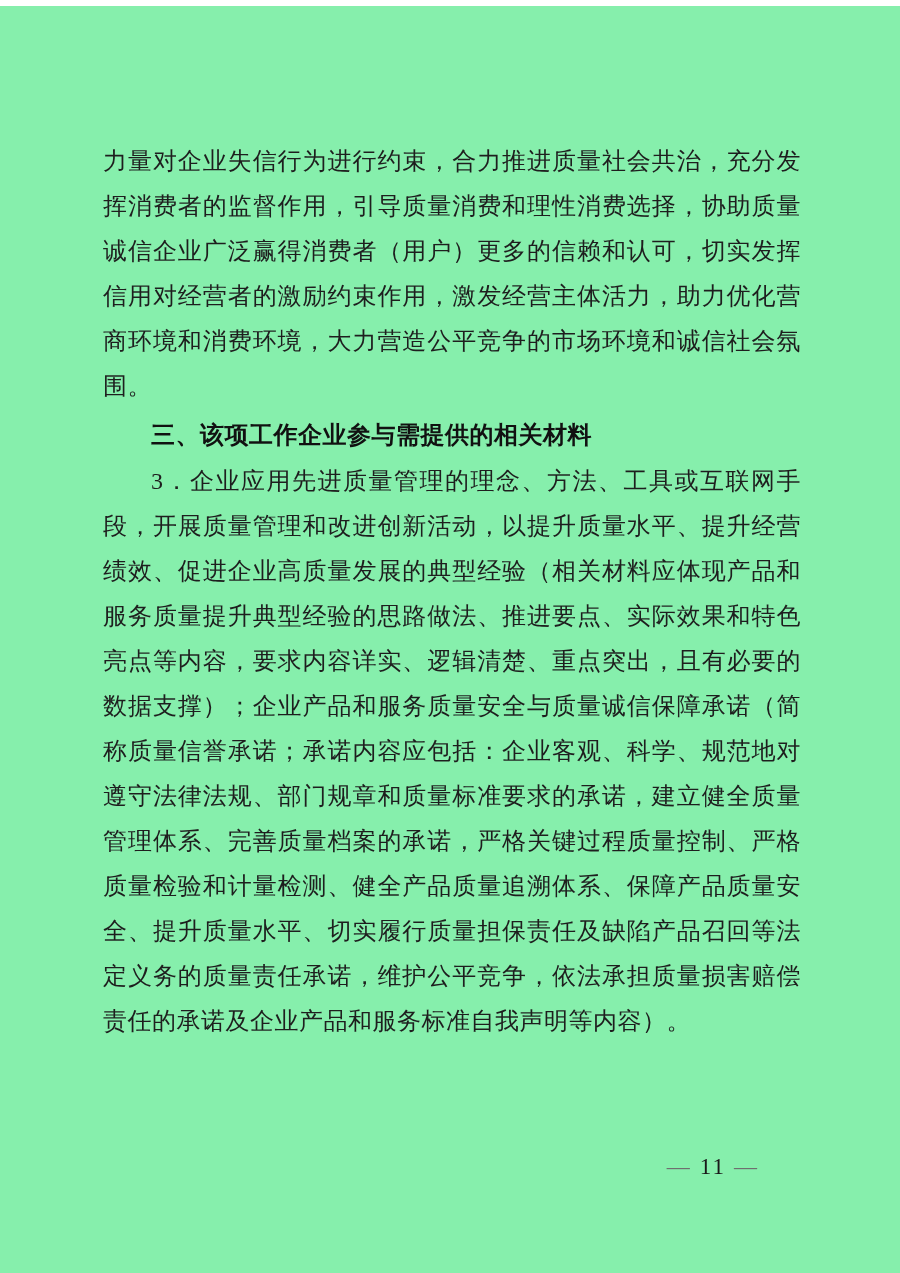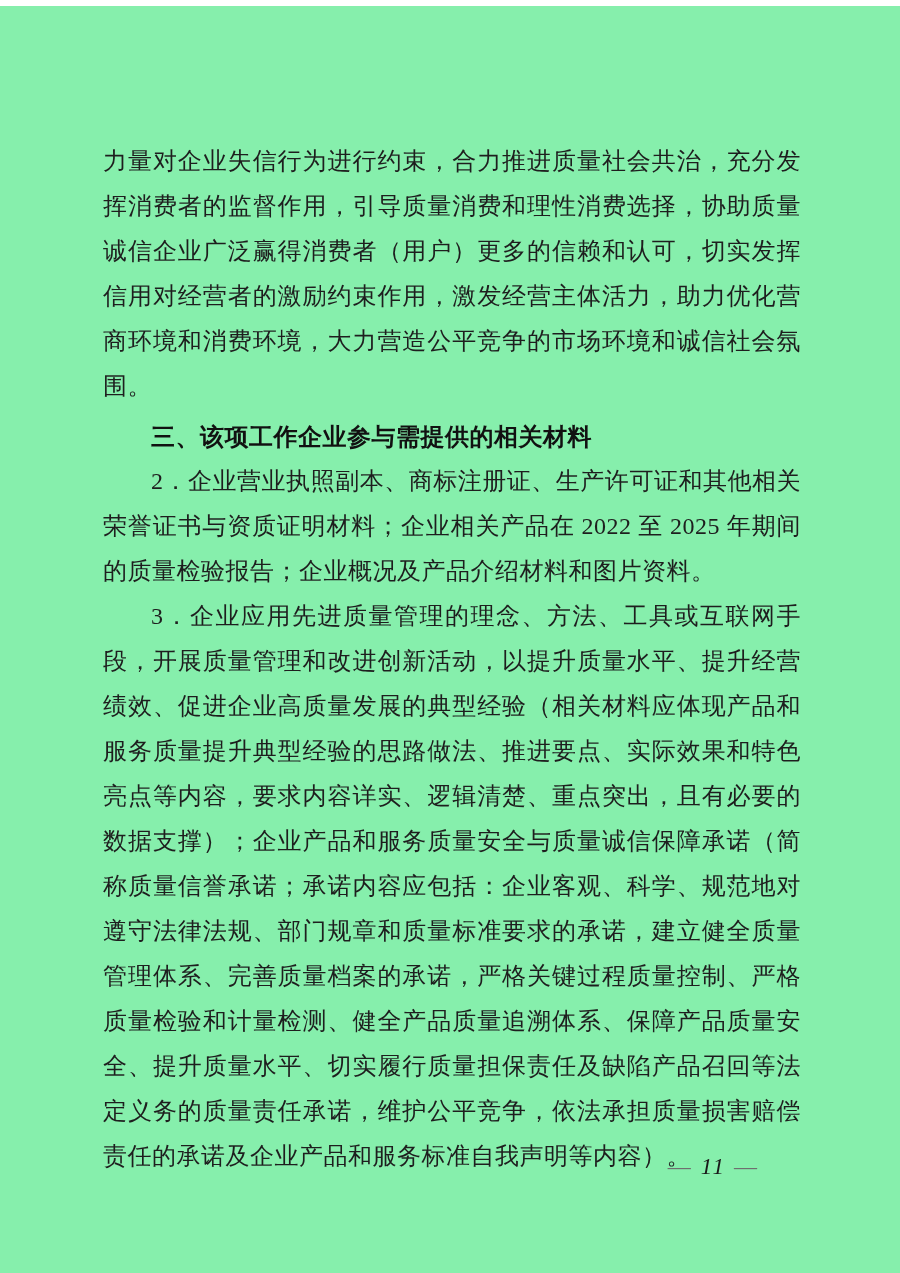--- a/index.html
+++ b/index.html
@@ -34,21 +34,21 @@
     letter-spacing: 0.5px;
   }
   .content p {
     margin: 0;
   }
   .content p.indent {
     text-indent: 2em;
   }
   .section-heading {
     margin: 5px 0 0 0;
-    font-family: Liberation Sans, sans-serif;
+    font-family: Liberation Mono, monospace;
     font-weight: bold;
     font-size: 24px;
     line-height: 45px;
     text-indent: 2em;
     color: #111111;
     text-align: left;
   }
   .footer {
     position: absolute;
     top: 1146px;
@@ -58,36 +58,34 @@
     color: #111111;
     letter-spacing: 2px;
     white-space: nowrap;
   }
   .footer .dash {
     color: #6f6f6f;
     padding: 0 8px;
   }
   .footer .num {
     color: #1a1a1a;
-    font-style: italic;
   }
 </style>
 </head>
 <body>
 
 <div class="page">
 
   <div class="content">
 
     <p class="cont">力量对企业失信行为进行约束，合力推进质量社会共治，充分发挥消费者的监督作用，引导质量消费和理性消费选择，协助质量诚信企业广泛赢得消费者（用户）更多的信赖和认可，切实发挥信用对经营者的激励约束作用，激发经营主体活力，助力优化营商环境和消费环境，大力营造公平竞争的市场环境和诚信社会氛围。</p>
 
     <h2 class="section-heading">三、该项工作企业参与需提供的相关材料</h2>
 
 
-    <p class="indent">2．企业营业执照副本、商标注册证、生产许可证和其他相关荣誉证书与资质证明材料；企业相关产品在 2022 至 2025 年期间的质量检验报告；企业概况及产品介绍材料和图片资料。</p>
 
     <p class="indent">3．企业应用先进质量管理的理念、方法、工具或互联网手段，开展质量管理和改进创新活动，以提升质量水平、提升经营绩效、促进企业高质量发展的典型经验（相关材料应体现产品和服务质量提升典型经验的思路做法、推进要点、实际效果和特色亮点等内容，要求内容详实、逻辑清楚、重点突出，且有必要的数据支撑）；企业产品和服务质量安全与质量诚信保障承诺（简称质量信誉承诺；承诺内容应包括：企业客观、科学、规范地对遵守法律法规、部门规章和质量标准要求的承诺，建立健全质量管理体系、完善质量档案的承诺，严格关键过程质量控制、严格质量检验和计量检测、健全产品质量追溯体系、保障产品质量安全、提升质量水平、切实履行质量担保责任及缺陷产品召回等法定义务的质量责任承诺，维护公平竞争，依法承担质量损害赔偿责任的承诺及企业产品和服务标准自我声明等内容）。</p>
 
   </div>
 
   <div class="footer">
     <span class="dash">—</span><span class="num">11</span><span class="dash">—</span>
   </div>
 
 </div>

